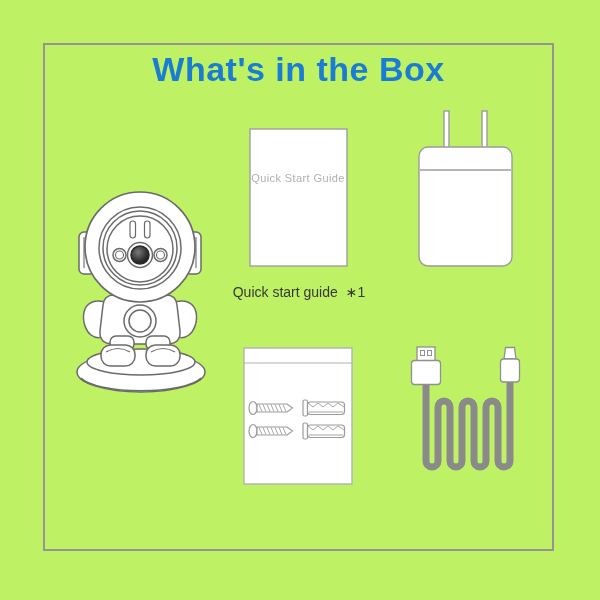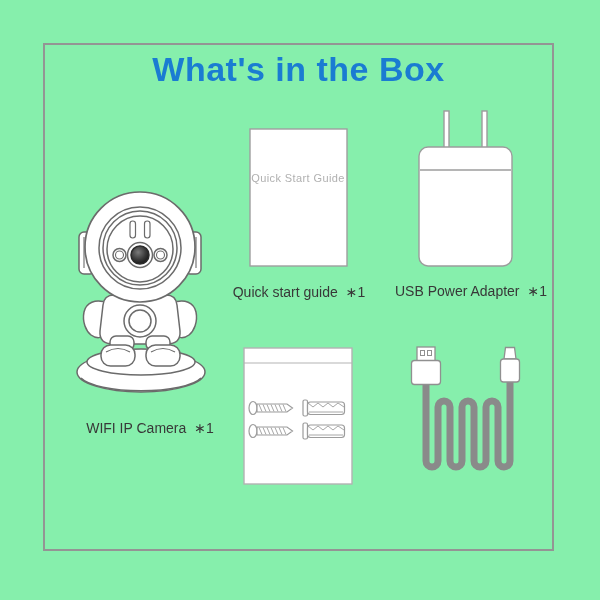--- a/index.html
+++ b/index.html
@@ -1,17 +1,17 @@
 <!DOCTYPE html>
 <html style="--accent: #1a7cd2; --label-text: #383838; --outline: #a3a3a3; --camera-line: #6b6b6b; --cable: #8a8a8a; --booklet-text: #b0b0b0;"><head>
 <meta charset="utf-8">
 <style>
   html,body{margin:0;padding:0;background:#ffffff;width:600px;height:600px;overflow:hidden;
             font-family:"Liberation Sans","DejaVu Sans",sans-serif;}
-  .canvas{position:relative;width:600px;height:600px;background:#86efac;}
+  .canvas{position:relative;width:600px;height:600px;background:#bef264;}
   .frame{position:absolute;left:43px;top:43px;width:511px;height:508px;
          border:2px solid #949494;box-sizing:border-box;}
   .title{position:absolute;left:43px;top:50px;width:511px;text-align:center;
          font-size:34px;font-weight:bold;color:var(--accent,#1a7cd2);letter-spacing:.5px;}
   .art{position:absolute;left:0;top:0;width:600px;height:600px;}
   .label{position:absolute;text-align:center;font-size:14px;color:var(--label-text,#383838);
          white-space:nowrap;}
   .label .qty{margin-left:8px;}
   .cover-text{font-size:11px;letter-spacing:.4px;fill:var(--booklet-text,#b0b0b0);}
 </style>
@@ -122,27 +122,21 @@
         <rect x="411.5" y="360.5" width="29" height="24" rx="3"></rect>
       </g>
 
       <g fill="#ffffff" stroke="#909090" stroke-width="1.3">
         <path d="M505.5,347.5 H514.5 L516,359 H504 Z"></path>
         <rect x="500.5" y="359" width="19" height="23" rx="3"></rect>
       </g>
     </g>
   </svg>
 
-  <div class="label" style="left:60px;top:420px;width:180px;">
-    <span>WIFI IP Camera</span><span class="qty">∗1</span>
-  </div>
 
   <div class="label" style="left:229px;top:284px;width:140px;">
     <span>Quick start guide</span><span class="qty">∗1</span>
   </div>
 
-  <div class="label" style="left:395px;top:283px;width:150px;">
-    <span>USB Power Adapter</span><span class="qty">∗1</span>
-  </div>
 
 
 
 </div>
 
 </body></html>

